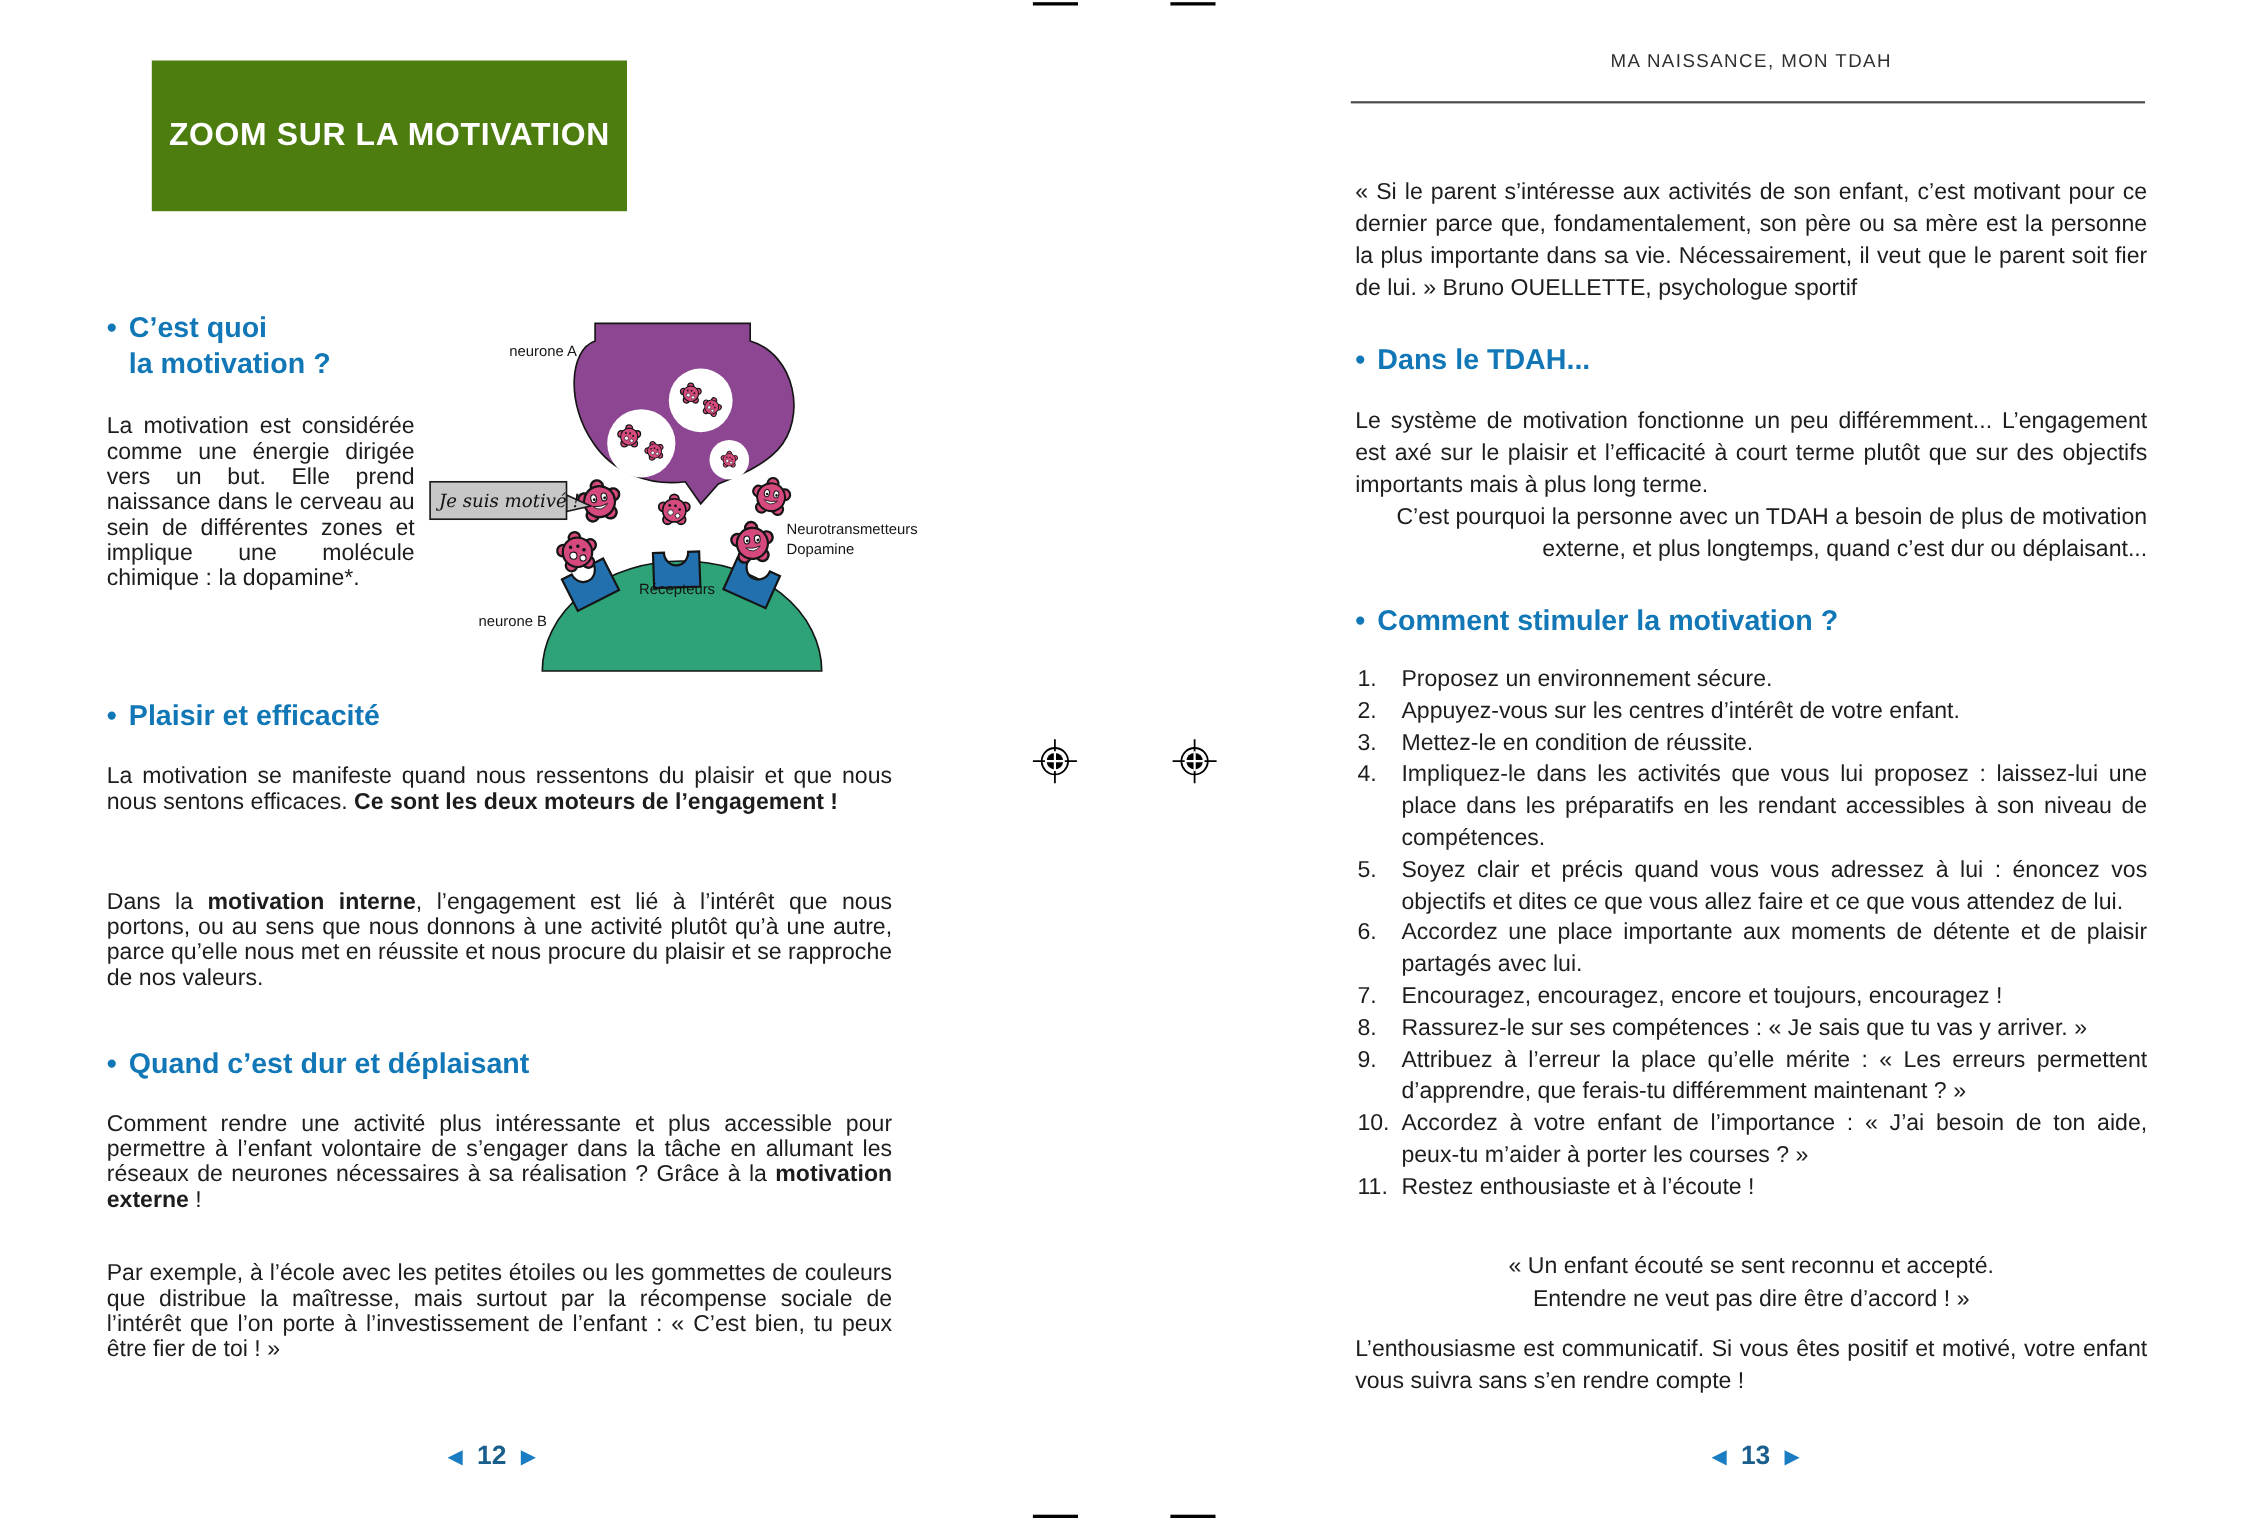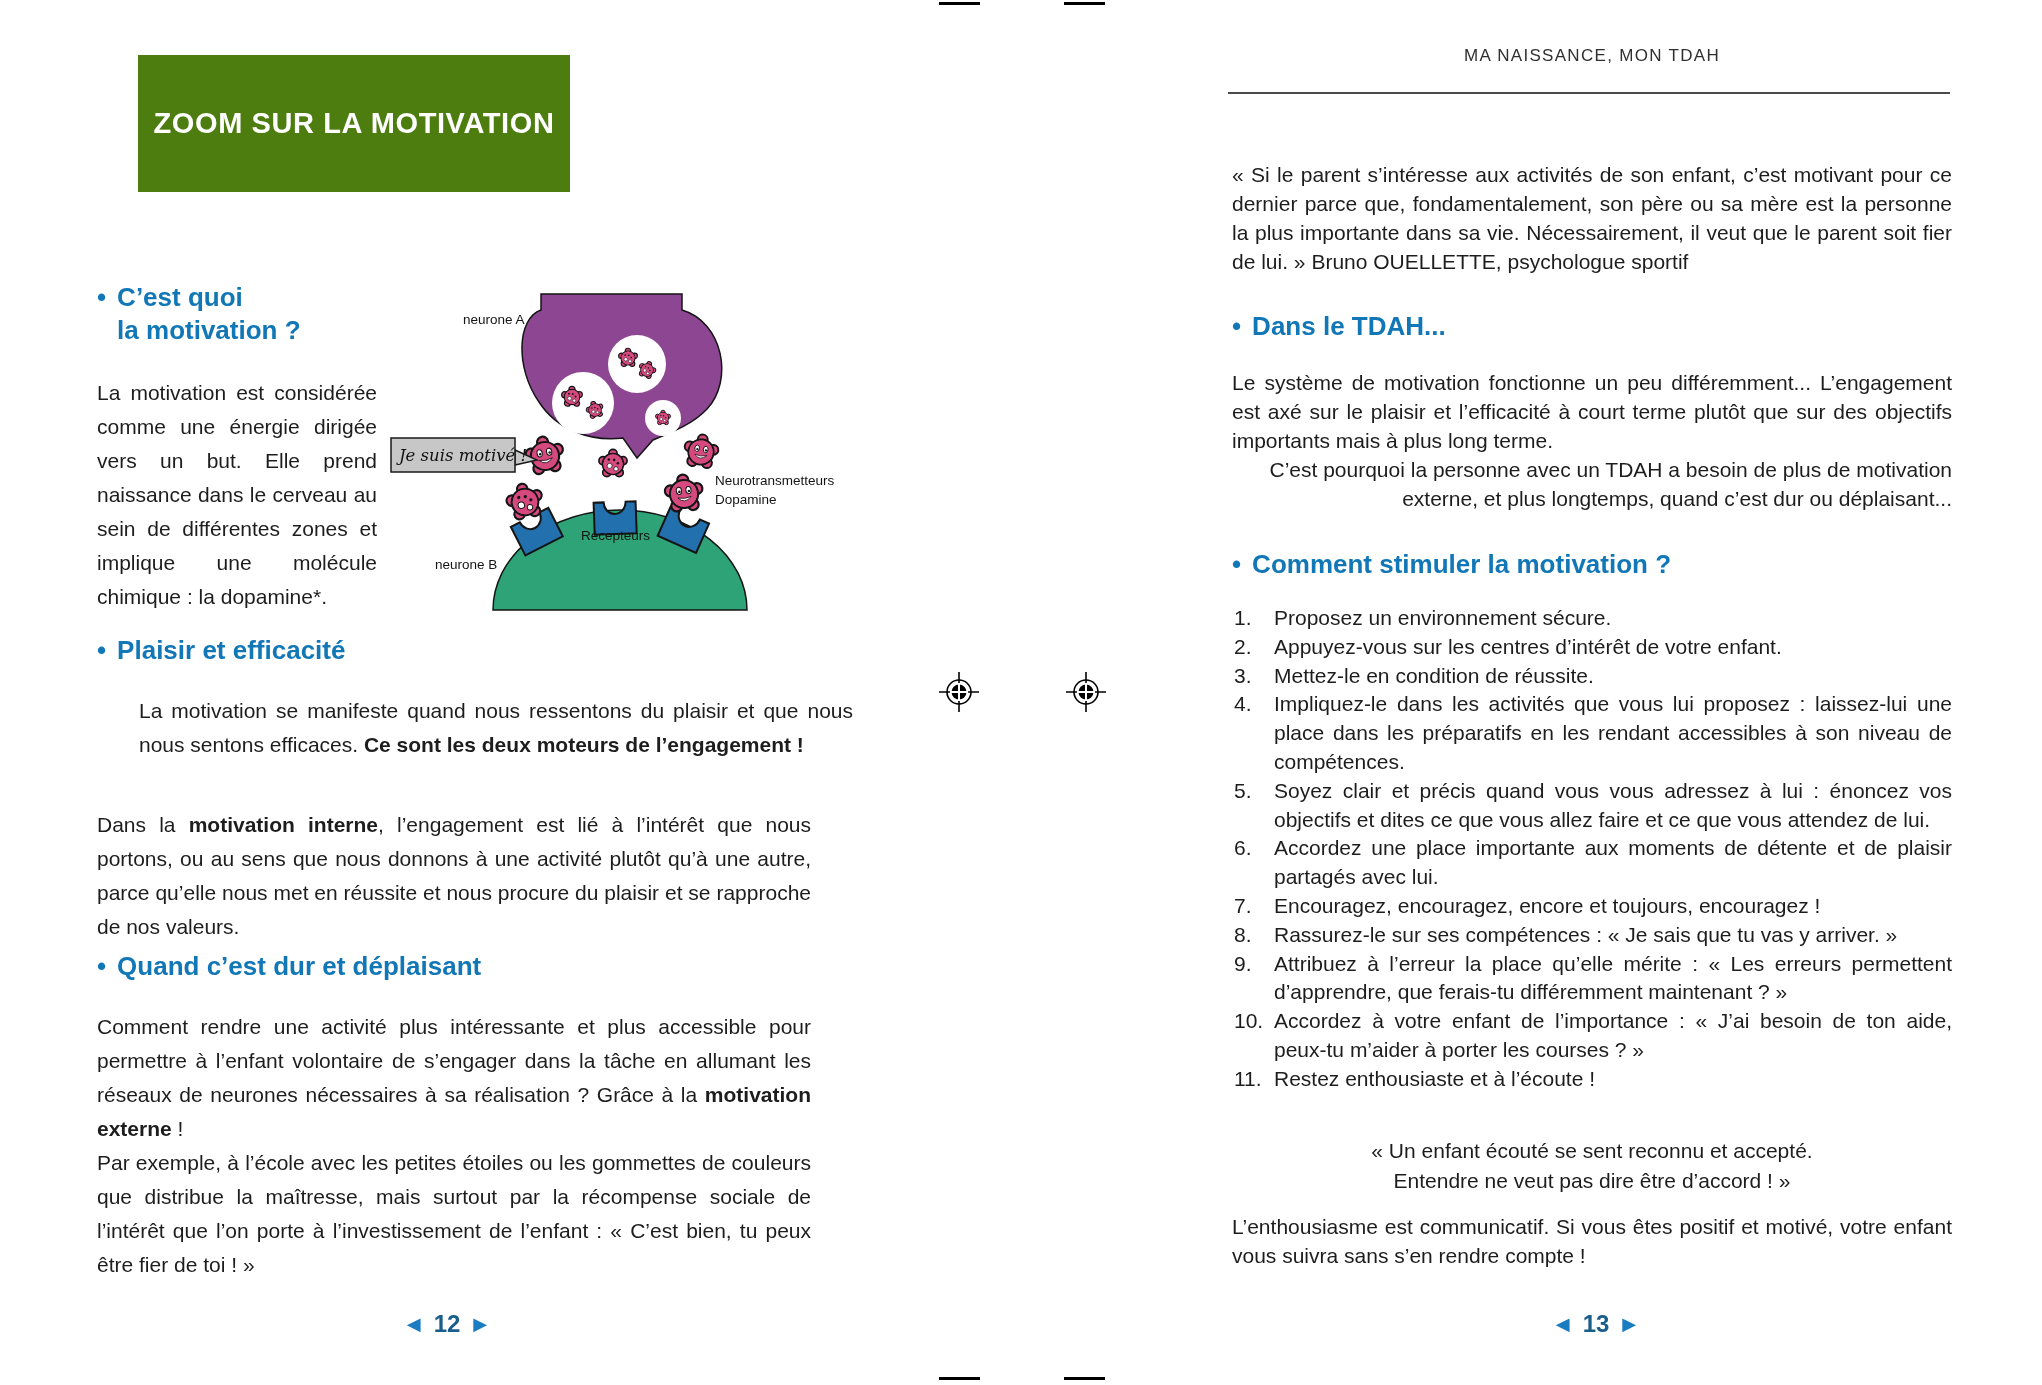--- a/index.html
+++ b/index.html
@@ -12,21 +12,21 @@
   .banner{
     left:138px;top:55px;width:432px;height:137px;background:#4d7c0f;
     display:flex;align-items:center;justify-content:center;
   }
   .banner-title{color:#ffffff;font-size:29px;font-weight:bold;letter-spacing:.6px;}
   
   .h-blue{color:#1177b6;font-weight:bold;font-size:26px;display:flex;gap:11px;line-height:33px;}
   .h-blue .bullet{flex:0 0 auto;}
   .pre{white-space:pre-line;}
   
-  .body-text{font-size:21px;line-height:34px;text-align:justify;}
+  .body-text{font-size:21px;line-height:23px;text-align:justify;}
   .rp .body-text{line-height:29px;}
   
   .diagram-label{font-size:13.5px;fill:#141414;font-family:"Liberation Sans",sans-serif;}
   .bubble-text{font-size:16.5px;font-style:italic;font-family:"DejaVu Serif",serif;fill:#111;}
   
   .page-header{font-size:17px;letter-spacing:1.3px;color:#2f2f2f;text-align:center;}
   .rule{height:2px;background:#4a4a4a;}
   
   .list{display:flex;flex-direction:column;}
   .li{display:grid;grid-template-columns:40px 1fr;font-size:21px;line-height:28.8px;}
@@ -151,21 +151,21 @@
     <text class="diagram-label" x="330" y="216">Dopamine</text>
     <text class="diagram-label" x="196" y="252">Récepteurs</text>
     <text class="diagram-label" x="50" y="281">neurone B</text>
   </svg>
 
   <div class="abs h-blue" style="left:97px;top:634px;width:500px;">
     <span class="bullet">•</span>
     <span>Plaisir et efficacité</span>
   </div>
 
-  <div class="abs body-text" style="left:97px;top:694px;width:714px;margin-left:42px;"><span>La motivation se manifeste quand nous ressentons du plaisir et que nous nous sentons efficaces. </span><b>Ce sont les deux moteurs de l’engagement !</b></div>
+  <div class="abs body-text" style="left:97px;top:694px;width:714px;"><span>La motivation se manifeste quand nous ressentons du plaisir et que nous nous sentons efficaces. </span><b>Ce sont les deux moteurs de l’engagement !</b></div>
 
   <div class="abs body-text" style="left:97px;top:808px;width:714px;"><span>Dans la </span><b>motivation interne</b><span>, l’engagement est lié à l’intérêt que nous portons, ou au sens que nous donnons à une activité plutôt qu’à une autre, parce qu’elle nous met en réussite et nous procure du plaisir et se rapproche de nos valeurs.</span></div>
 
   <div class="abs h-blue" style="left:97px;top:950px;width:600px;">
     <span class="bullet">•</span>
     <span>Quand c’est dur et déplaisant</span>
   </div>
 
   <div class="abs body-text" style="left:97px;top:1010px;width:714px;"><span>Comment rendre une activité plus intéressante et plus accessible pour permettre à l’enfant volontaire de s’engager dans la tâche en allumant les réseaux de neurones nécessaires à sa réalisation ? Grâce à la </span><b>motivation externe</b><span> !</span></div>
 

